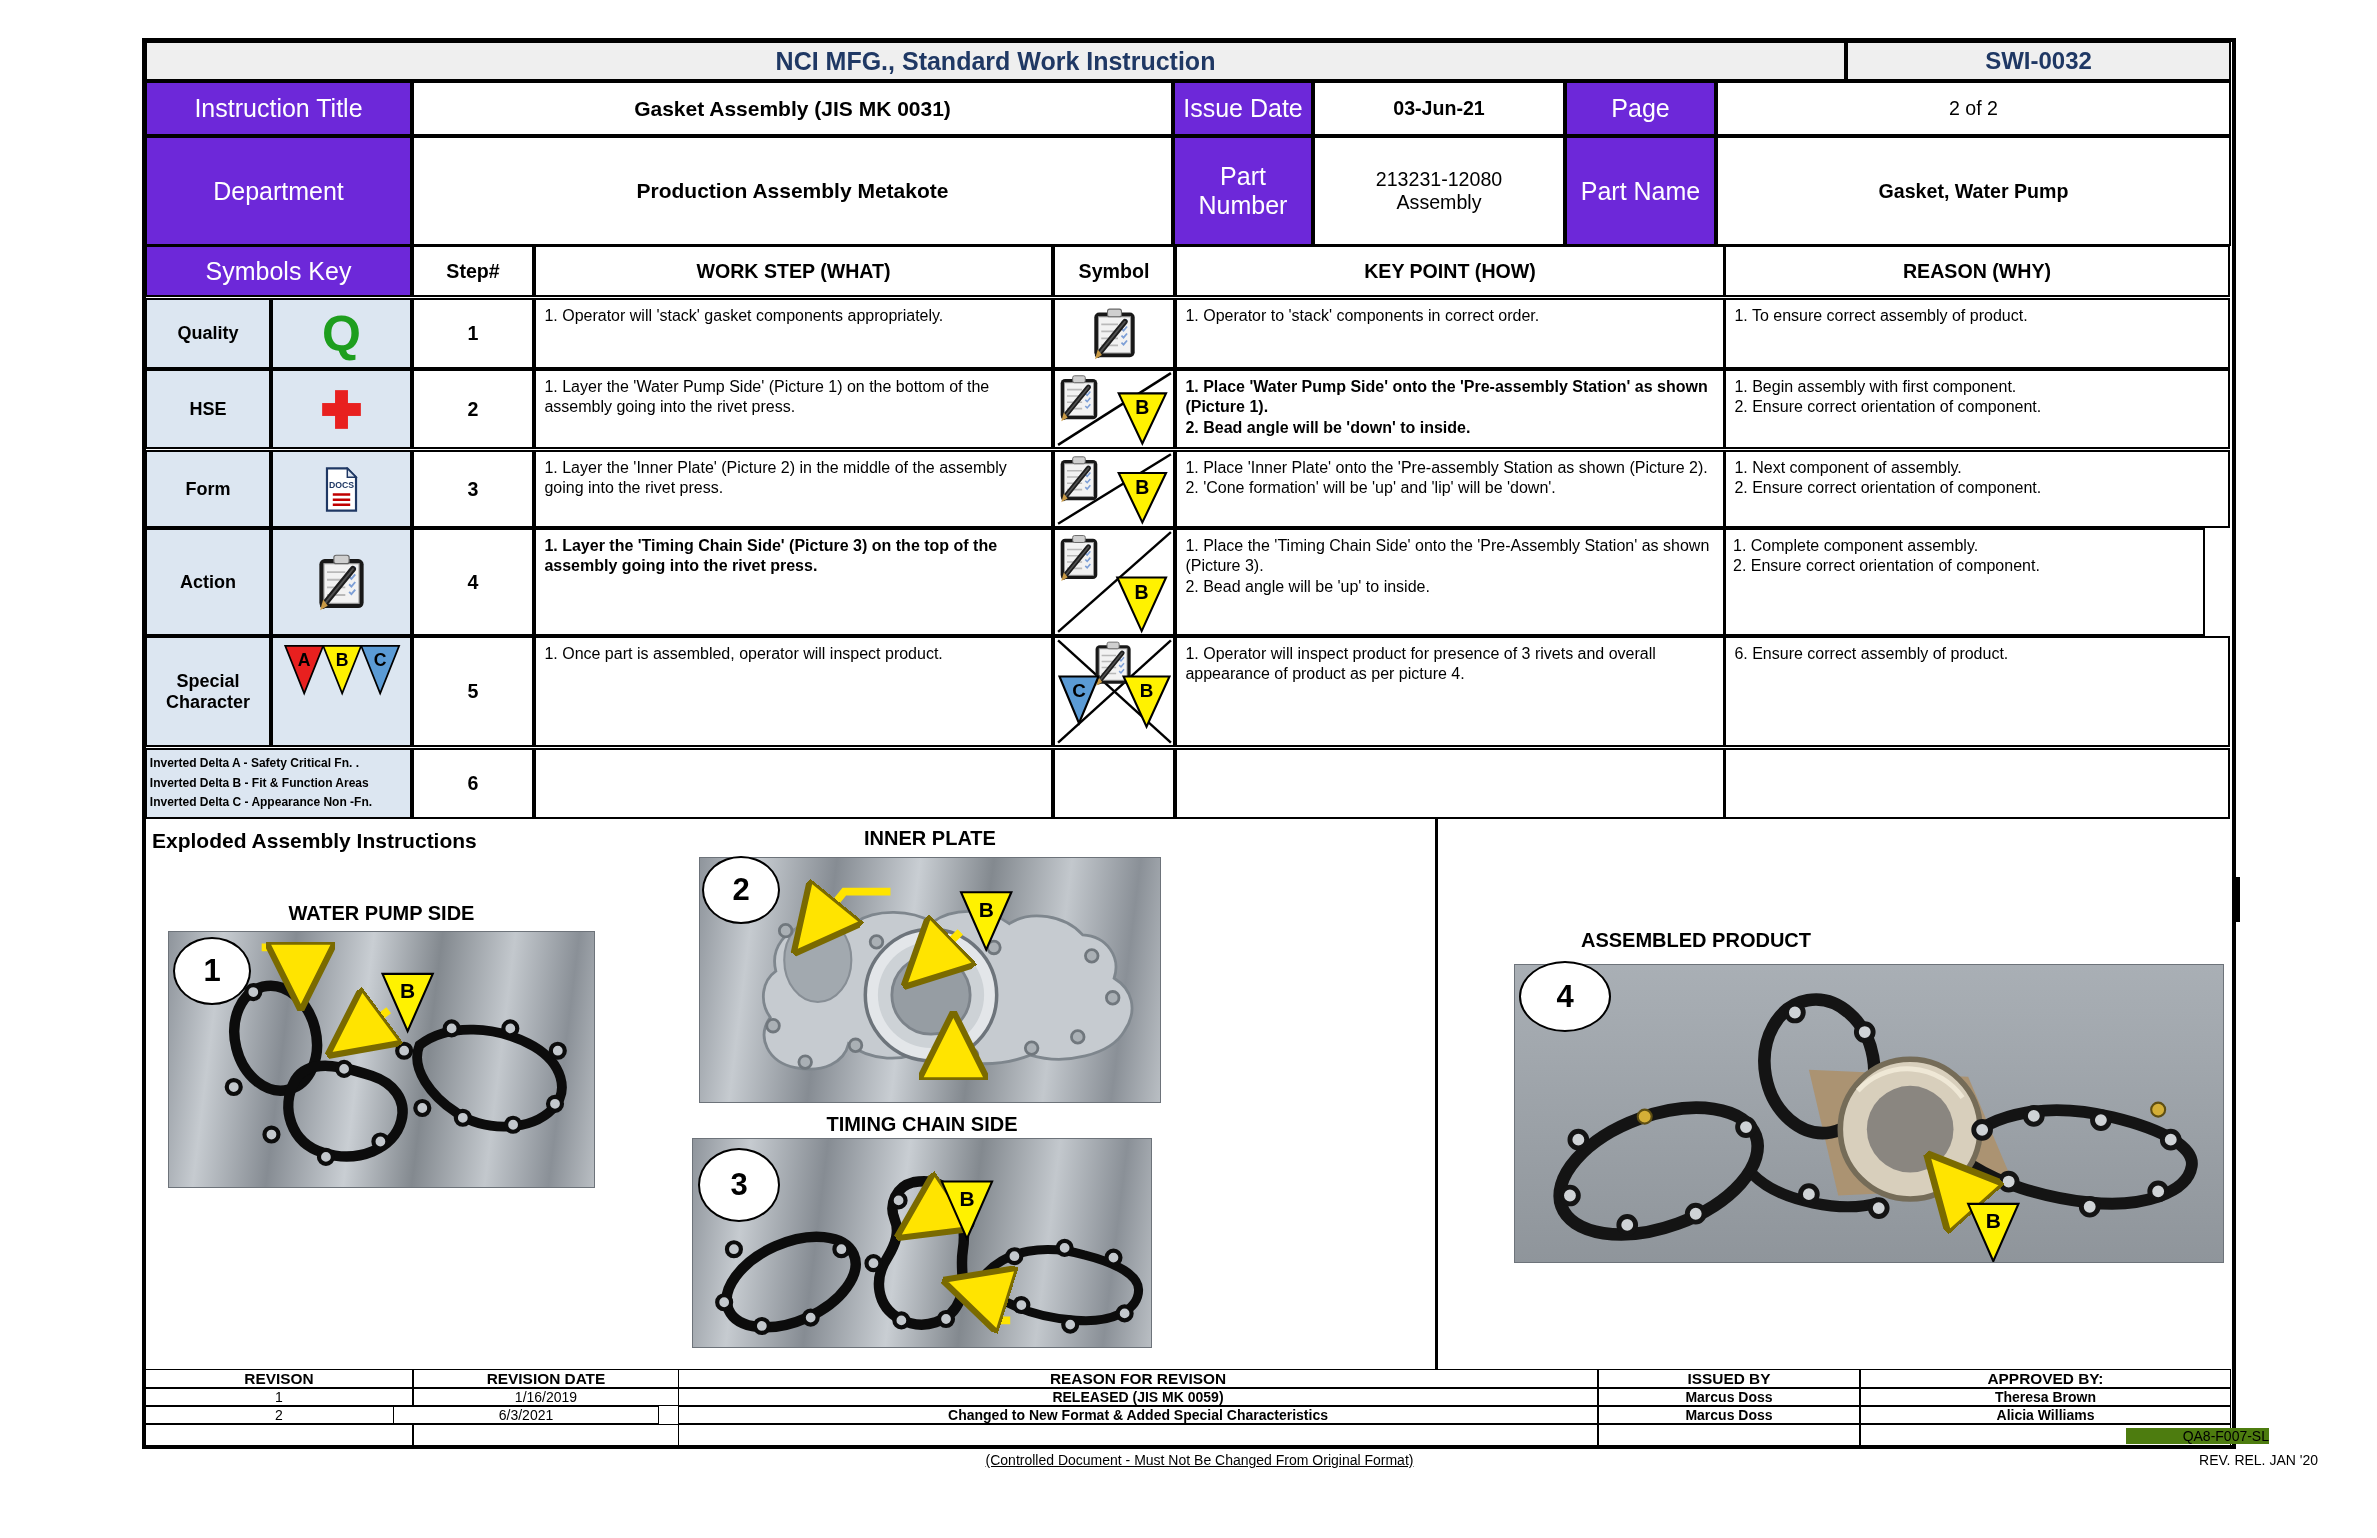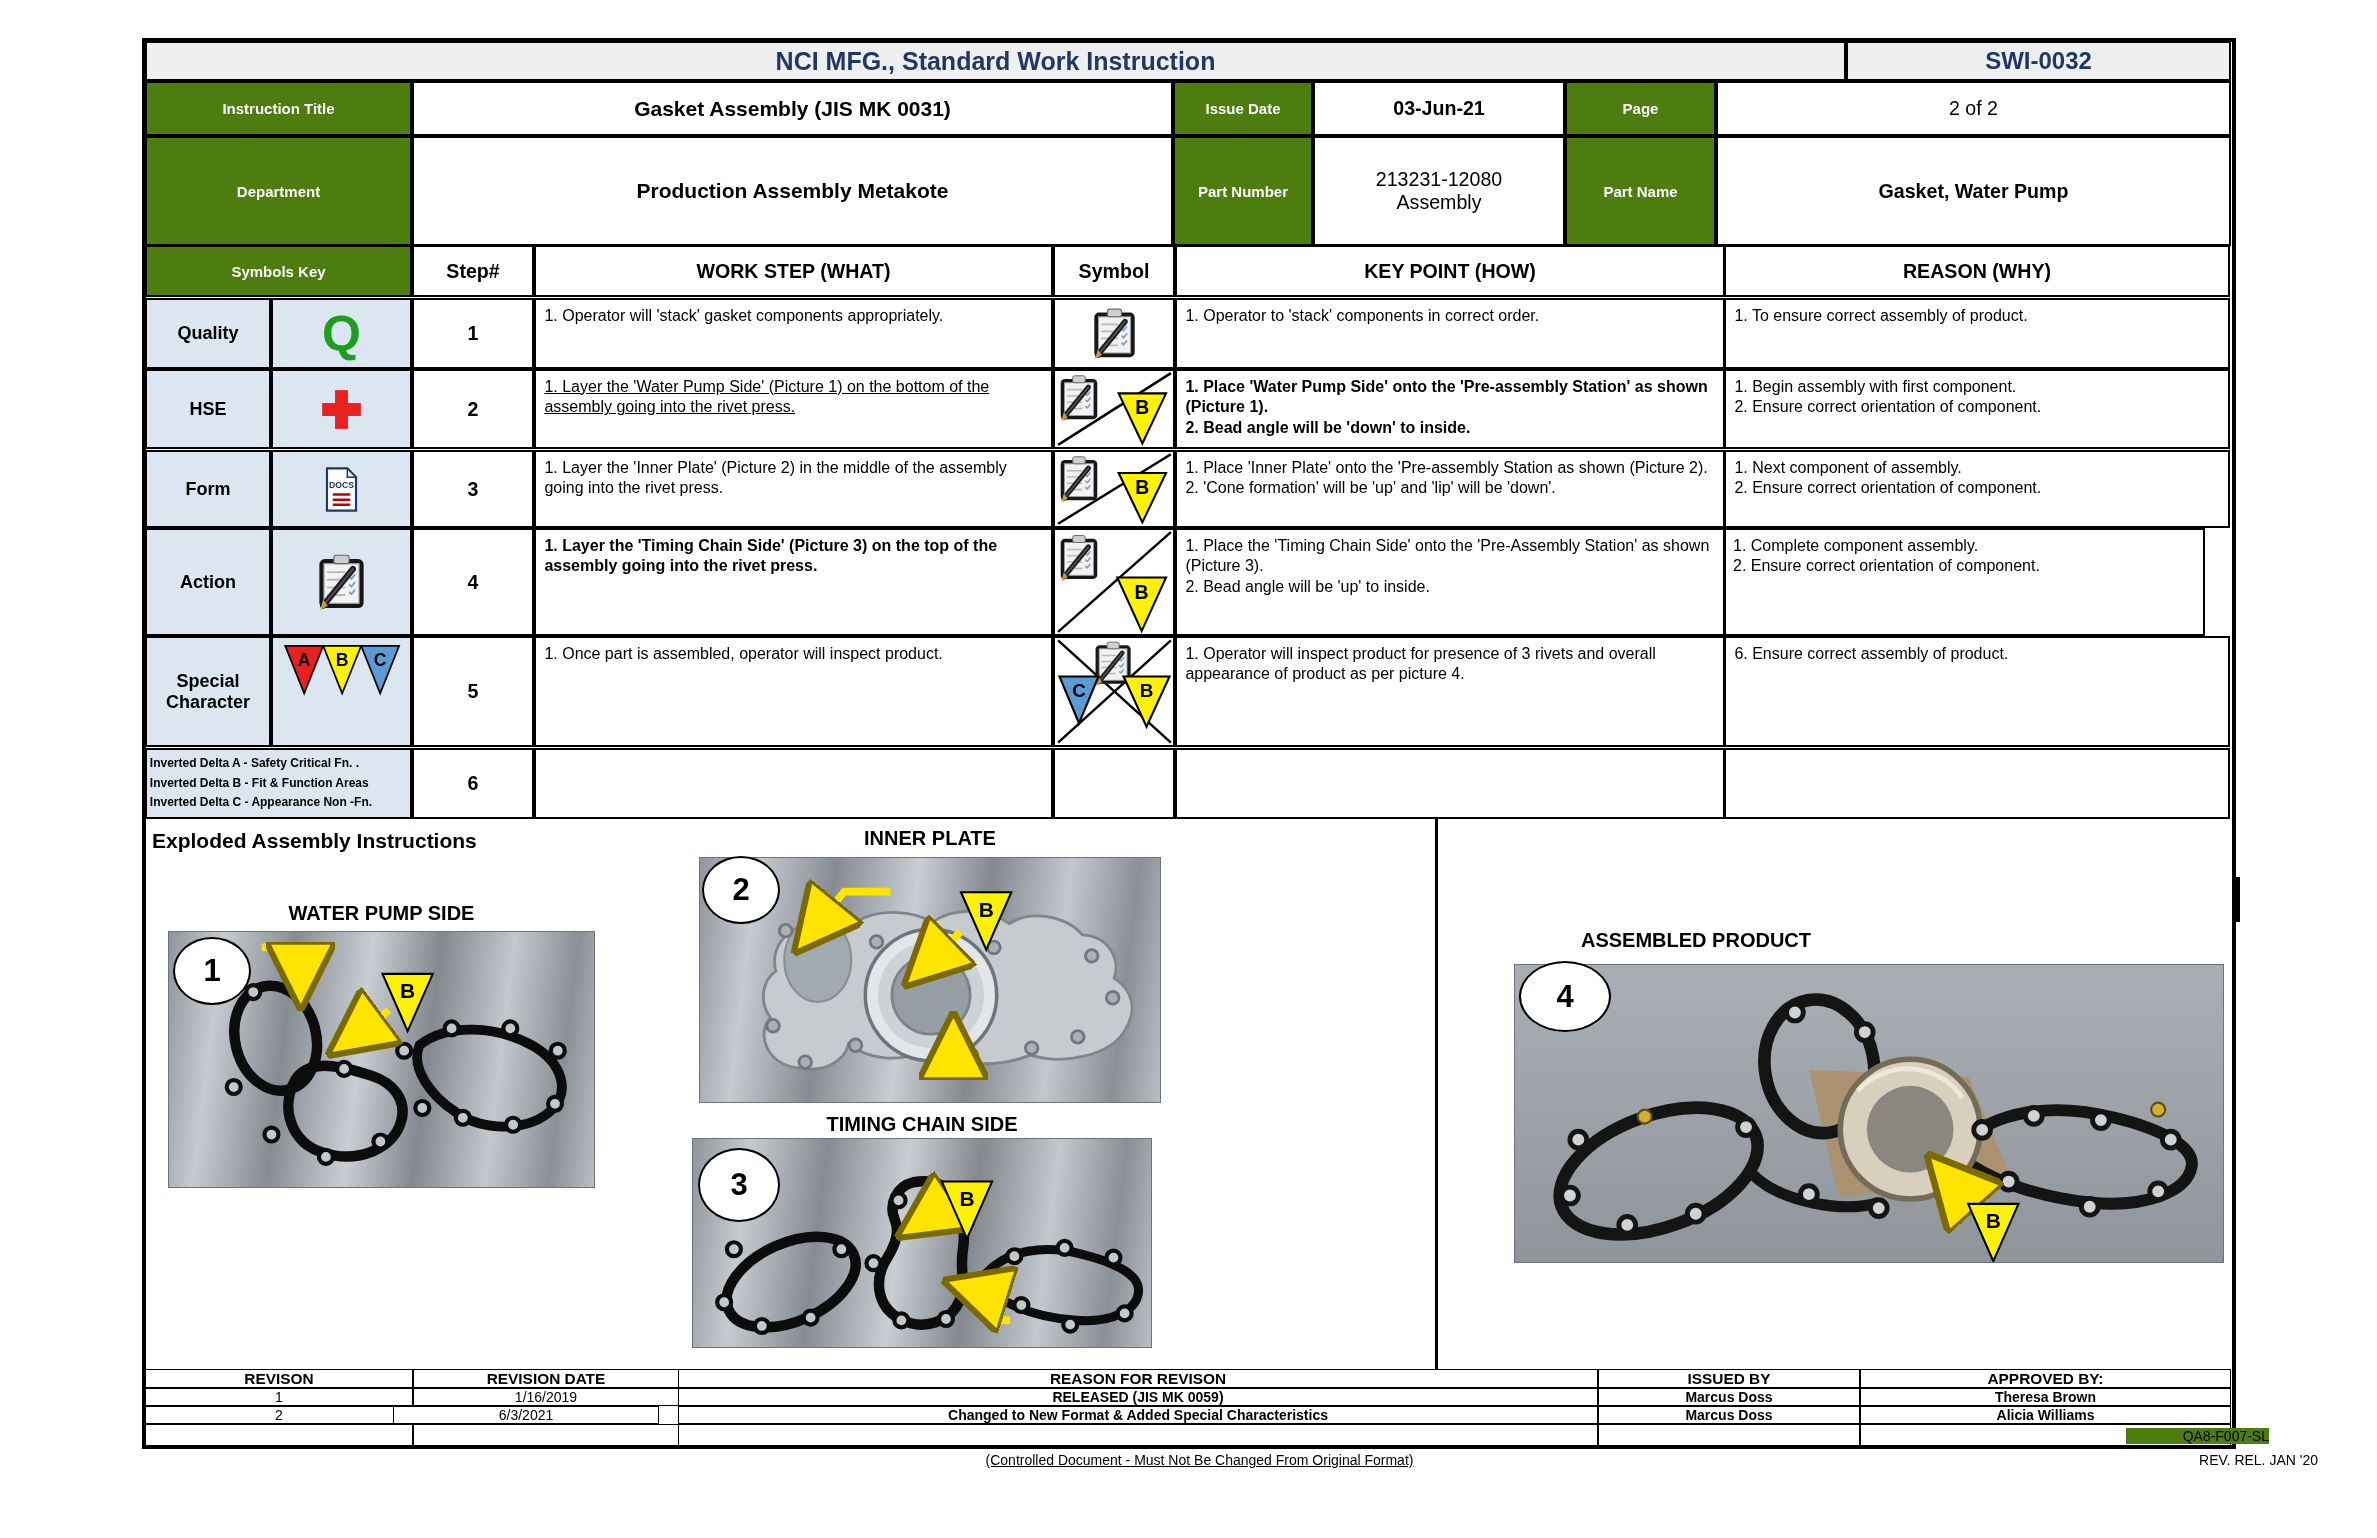--- a/index.html
+++ b/index.html
@@ -1,20 +1,20 @@
 <!DOCTYPE html>
 <html style="font-size:11.2px"><head>
 <meta charset="utf-8">
 <style>
   html,body{margin:0;padding:0;background:#fff;}
   body{width:2377px;height:1538px;position:relative;font-family:"Liberation Sans",sans-serif;color:#000;}
   .abs{position:absolute;}
   .cell{position:absolute;box-sizing:border-box;border:2.1px solid #000;background:#fff;
         display:flex;align-items:center;justify-content:center;text-align:center;overflow:hidden;}
-  .navy{background:#4d7c0f;color:#fff;font-weight:bold;font-size:15px;}
+  .navy{background:#6d28d9;color:#fff;font-weight:normal;font-size:25px;}
   .lblue{background:#DCE6F1;}
   .graybar{background:#EFEFEF;}
   .titletext{color:#1F3864;font-weight:bold;font-size:25px;}
   .docno{color:#1F3864;font-weight:bold;font-size:24px;}
   .bigval{font-weight:bold;font-size:21px;}
   .val{font-size:19.6px;}
   .bval{font-weight:bold;font-size:19.6px;}
   .hdr{font-weight:bold;font-size:19.6px;}
   .stepnum{font-weight:bold;font-size:19.6px;}
   .body-cell{align-items:flex-start;justify-content:flex-start;text-align:left;
@@ -155,21 +155,21 @@
 <div class="cell stepnum" style="left:412px;top:298px;width:122px;height:71px;">1</div>
 <div class="cell stepnum" style="left:412px;top:369px;width:122px;height:80px;">2</div>
 <div class="cell stepnum" style="left:412px;top:450px;width:122px;height:78px;">3</div>
 <div class="cell stepnum" style="left:412px;top:528px;width:122px;height:108px;">4</div>
 <div class="cell stepnum" style="left:412px;top:636px;width:122px;height:111px;">5</div>
 <div class="cell stepnum" style="left:412px;top:748px;width:122px;height:71px;">6</div>
 
 <div class="cell body-cell" style="left:534px;top:298px;width:519px;height:71px;">
     <span class="pre">1. Operator will 'stack' gasket components appropriately.</span>
   </div>
-<div class="cell body-cell" style="left:534px;top:369px;width:519px;height:80px;text-decoration:underline;">
+<div class="cell body-cell" style="left:534px;top:369px;width:519px;height:80px;">
     <span class="pre">1. Layer the 'Water Pump Side' (Picture 1) on the bottom of the assembly going into the rivet press.</span>
   </div>
 <div class="cell body-cell" style="left:534px;top:450px;width:519px;height:78px;">
     <span class="pre">1. Layer the 'Inner Plate' (Picture 2) in the middle of the assembly going into the rivet press.</span>
   </div>
 <div class="cell body-cell bold" style="left:534px;top:528px;width:519px;height:108px;">
     <span class="pre">1. Layer the 'Timing Chain Side' (Picture 3) on the top of the assembly going into the rivet press.</span>
   </div>
 <div class="cell body-cell" style="left:534px;top:636px;width:519px;height:111px;">
     <span class="pre">1. Once part is assembled, operator will inspect product.</span>

